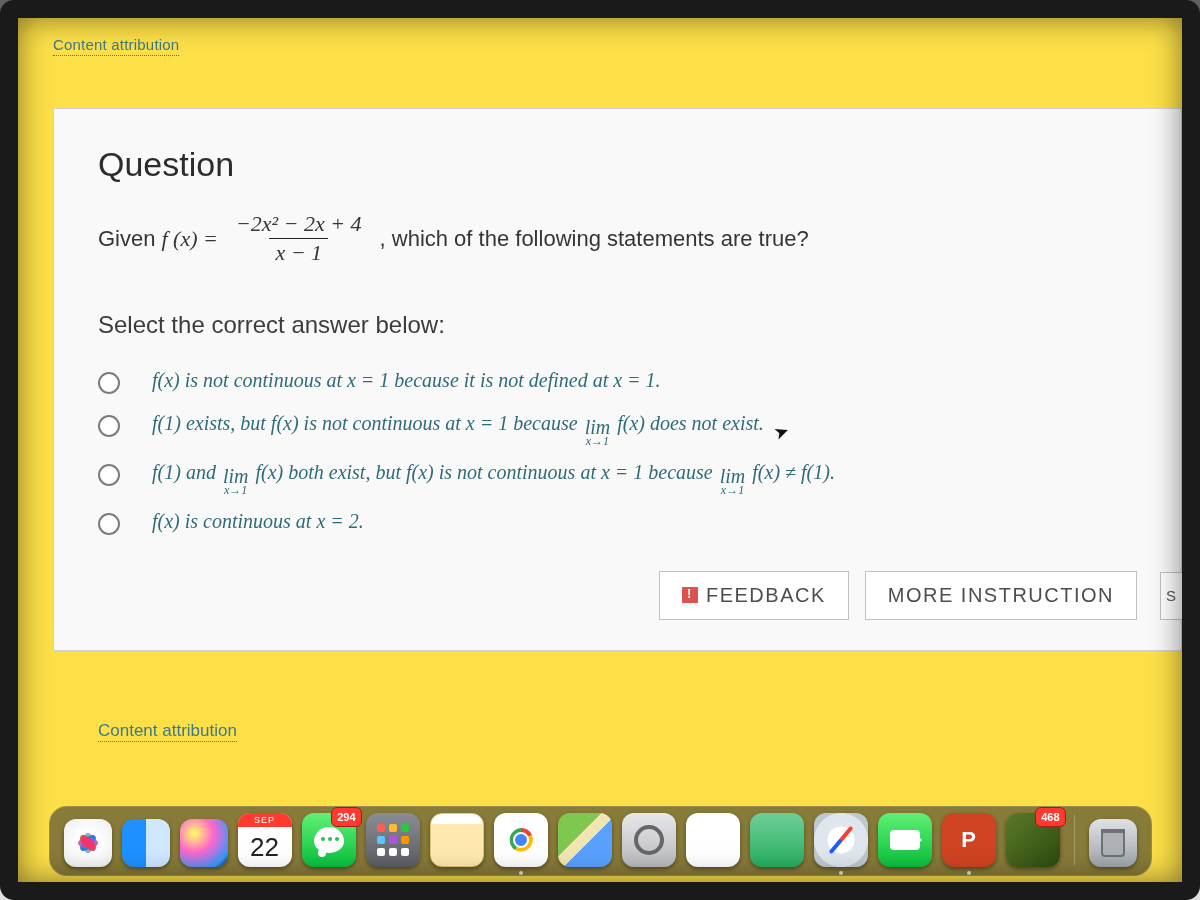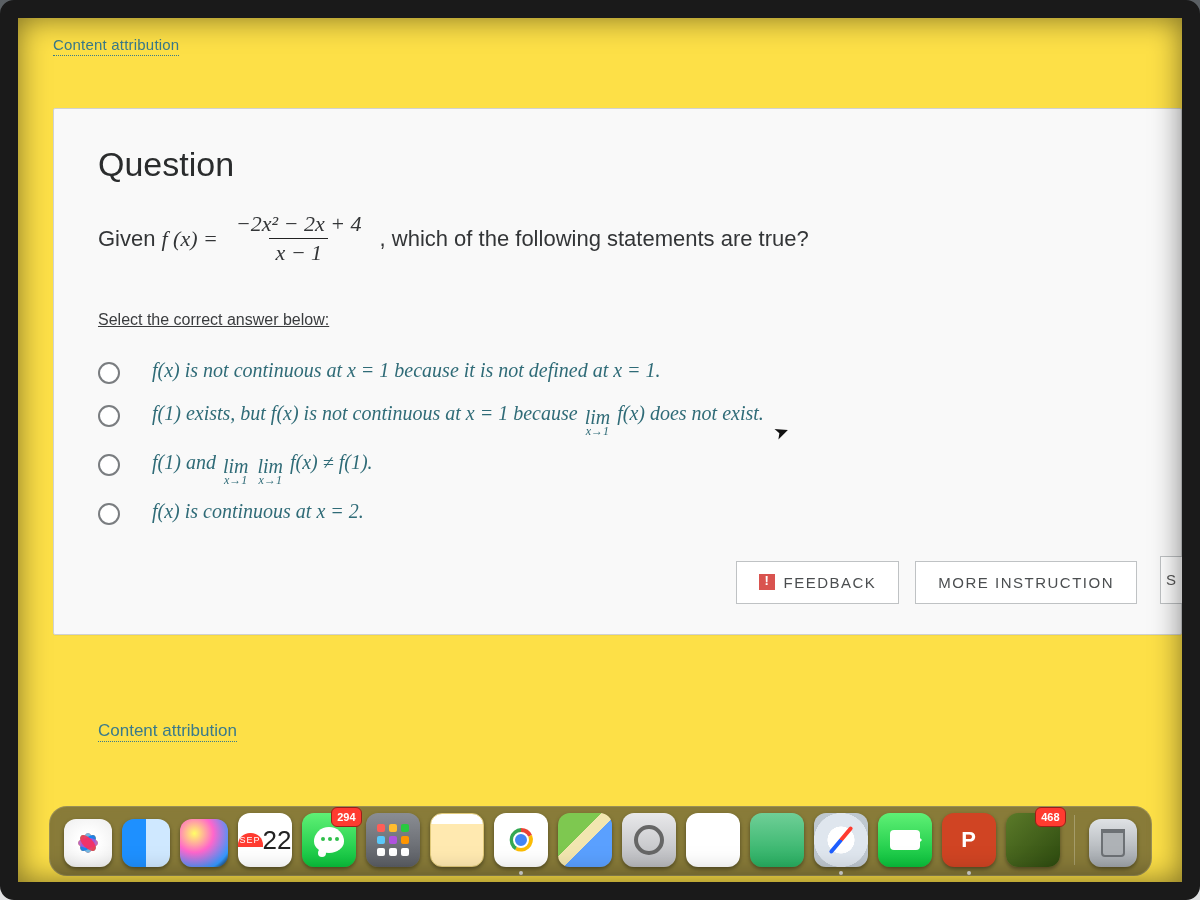--- a/index.html
+++ b/index.html
@@ -64,24 +64,23 @@
     font-family: "Times New Roman", serif;
     font-style: italic;
     font-size: 22px;
     line-height: 1.1;
     margin: 0 6px;
   }
   .frac .num { padding: 0 6px 2px 6px; }
   .frac .den { border-top: 1.5px solid #222; padding: 2px 6px 0 6px; }
   .mathvar { font-family: "Times New Roman", serif; font-style: italic; }
   .prompt {
-    font-size: 16px;
+    font-size: 24px;
     color: #3a3c3e;
     margin-bottom: 30px;
-    text-decoration: underline;
   }
   .options { display: flex; flex-direction: column; gap: 18px; margin-bottom: 36px; }
   .option {
     display: flex;
     align-items: flex-start;
     gap: 32px;
     font-size: 20px;
     color: #2f6b77;
     cursor: pointer;
   }
@@ -108,21 +107,21 @@
   .actions {
     display: flex;
     justify-content: flex-end;
     gap: 16px;
     align-items: center;
   }
   .btn {
     border: 1px solid #bfc2c4;
     background: #fff;
     color: #4b4e50;
-    font-size: 15px;
+    font-size: 20px;
     letter-spacing: 1.5px;
     padding: 12px 22px;
     cursor: pointer;
     display: flex; align-items: center; gap: 8px;
   }
   .btn .flag {
     width: 16px; height: 16px;
     background: #d9534f;
     position: relative;
   }
@@ -211,21 +210,21 @@
     border-radius: 6px;
     font-size: 11px;
     font-weight: bold;
     display: flex; align-items: center; justify-content: center;
     border: 1.5px solid #9a1f18;
   }
   .photos { background: radial-gradient(circle, #fff 30%, #eee 100%); }
   .photos svg { width: 36px; height: 36px; }
   .finder { background: linear-gradient(90deg, #1e90ff 50%, #cfe8ff 50%); }
   .siri { background: radial-gradient(circle at 30% 30%, #ff6, #f6c 40%, #39f 80%, #111); }
-  .calendar { background: #fff; display:flex; }
+  .calendar { background: #fff; display:flex; flex-direction:column; }
   .calendar .cal-top { background:#ff3b30; color:#fff; font-size:9px; width:100%; text-align:center; border-radius:12px 12px 0 0; padding:2px 0; letter-spacing:1px; }
   .calendar .cal-day { flex:1; display:flex; align-items:center; justify-content:center; font-size:26px; font-weight:500; color:#222; }
   .messages { background: linear-gradient(180deg,#5ff075,#09c03b); color:#fff; }
   .messages .bubble { width:30px; height:26px; background:#fff; border-radius:50% 50% 50% 50% / 55% 55% 45% 45%; position:relative; }
   .messages .bubble::after { content:""; position:absolute; bottom:-4px; left:4px; width:8px; height:8px; background:#fff; border-radius:50%; }
   .messages .dots { position:absolute; display:flex; gap:3px; }
   .messages .dots span { width:4px; height:4px; background:#2fbf4a; border-radius:50%; display:block; }
   .launchpad { background: linear-gradient(180deg,#8a8d93,#5a5d63); }
   .launchpad .grid { display:grid; grid-template-columns:repeat(3,8px); grid-template-rows:repeat(3,8px); gap:4px; }
   .launchpad .grid span { background: #fff; border-radius:2px; display:block; }
@@ -295,20 +294,21 @@
       </label>
 
       <label class="option">
         <span class="radio"></span>
         <span class="opt-text mathvar">
           <span>f(1) and </span>
           <span class="lim">
             <span class="lim-top">lim</span>
             <span class="lim-bot">x→1</span>
           </span>
+          <span> f(x) both exist, but f(x) is not continuous at x = 1 because </span>
           <span class="lim">
             <span class="lim-top">lim</span>
             <span class="lim-bot">x→1</span>
           </span>
           <span> f(x) ≠ f(1).</span>
         </span>
       </label>
 
       <label class="option">
         <span class="radio"></span>

